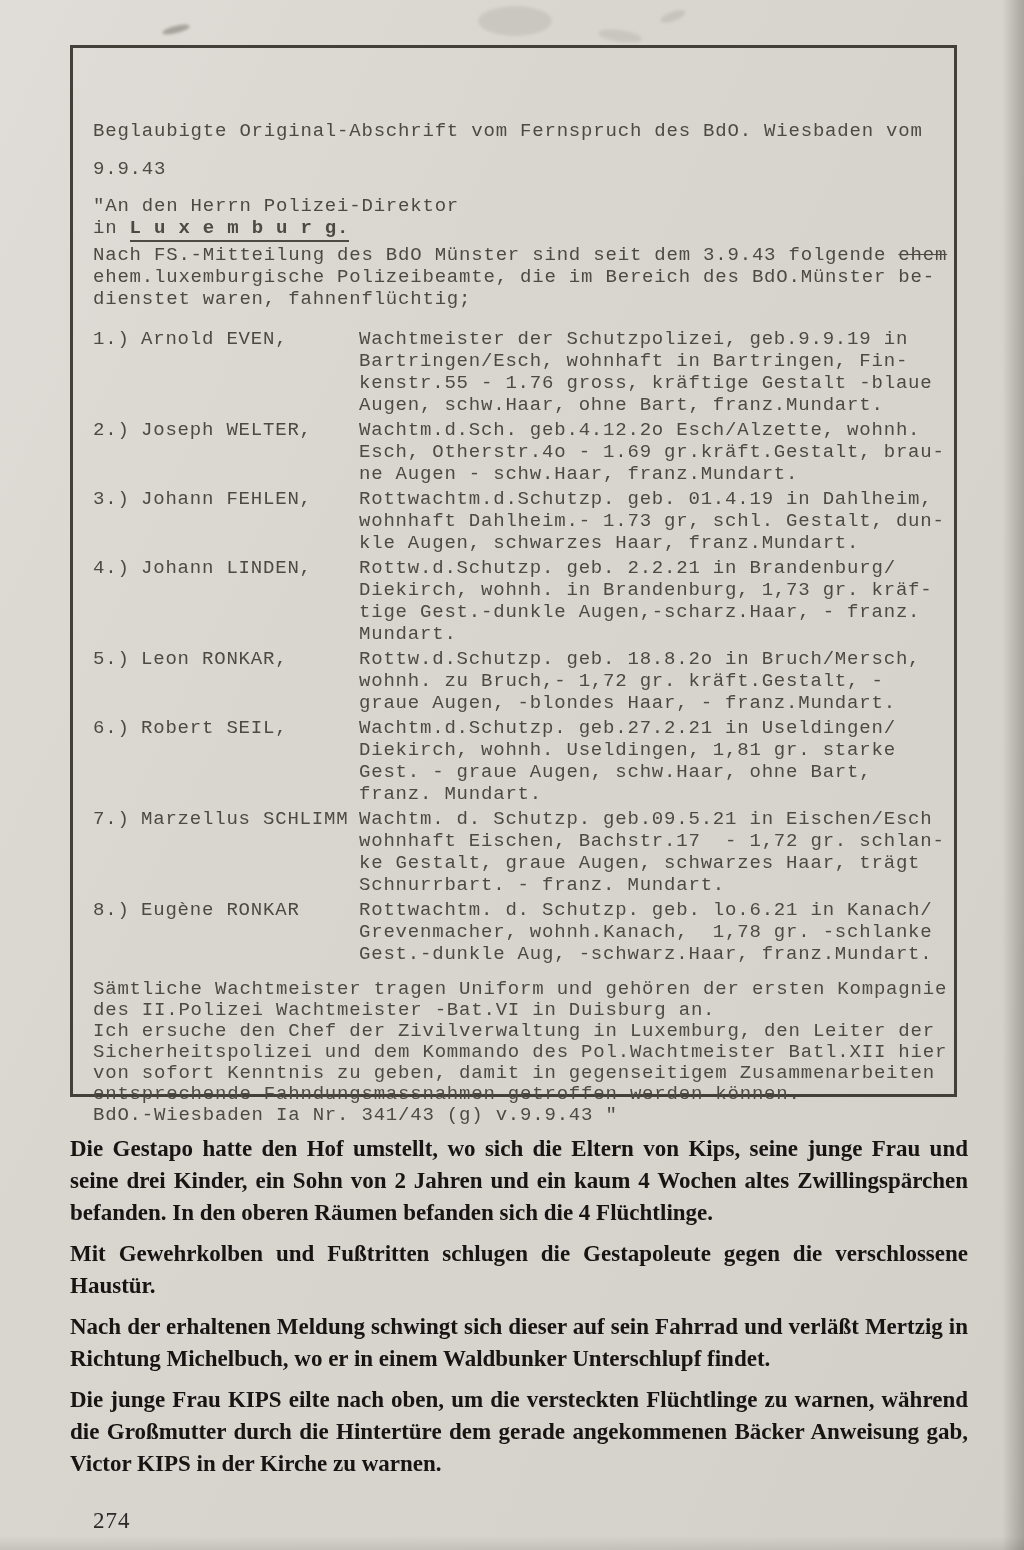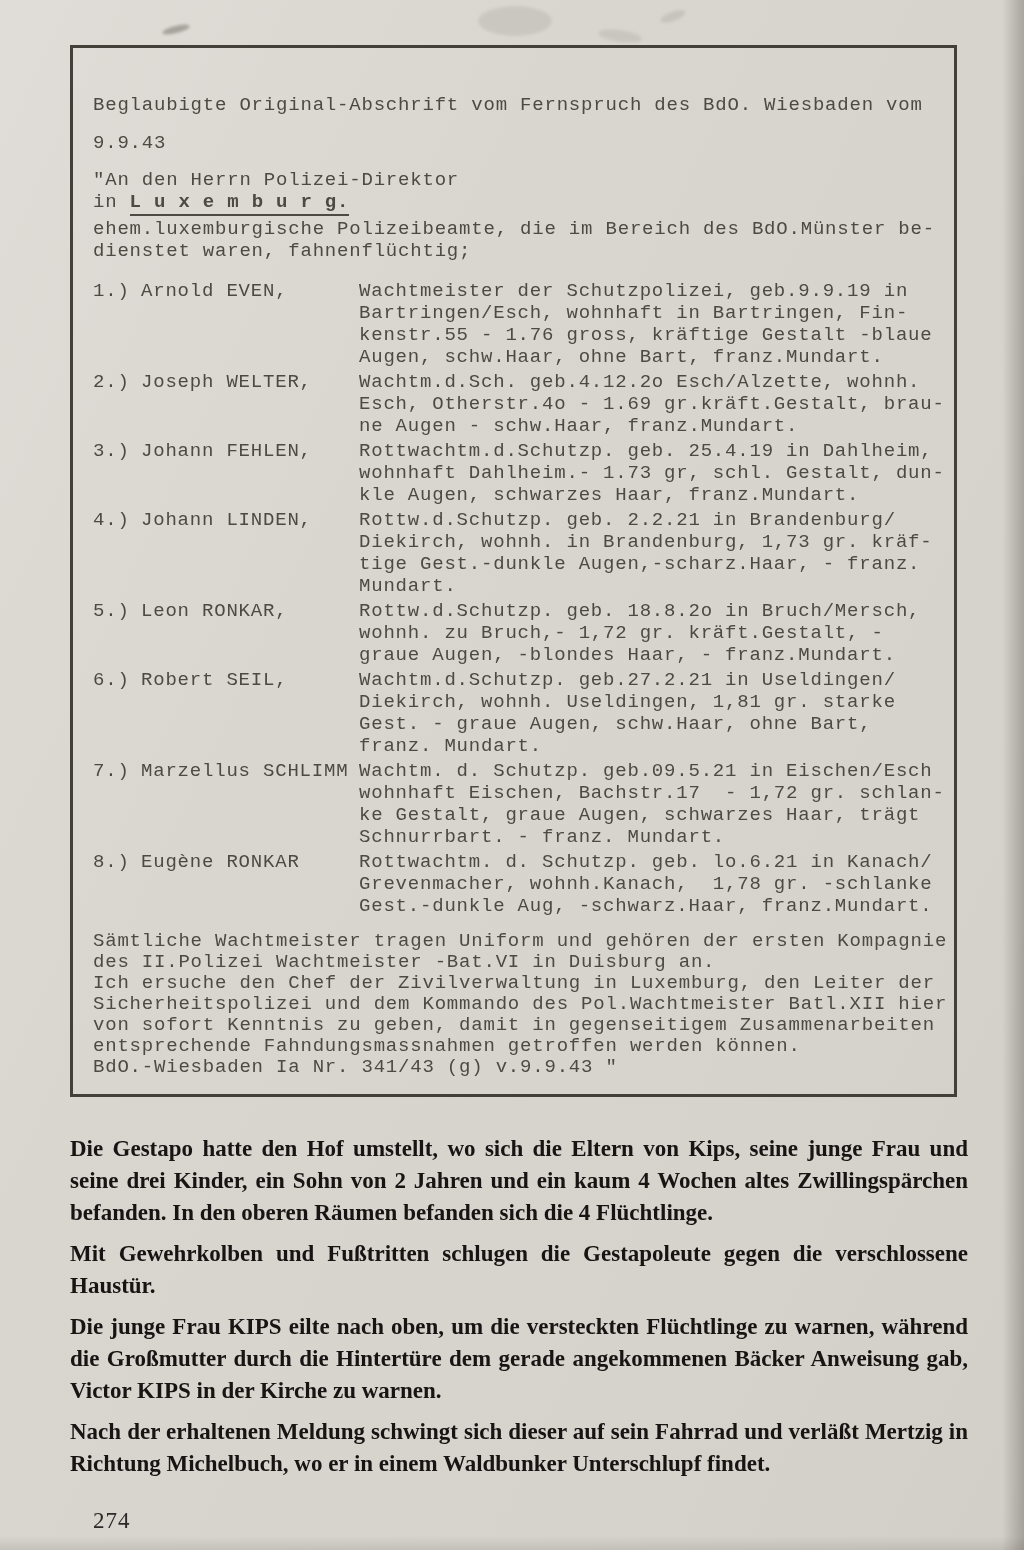--- a/index.html
+++ b/index.html
@@ -17,21 +17,21 @@
   .smudge{position:absolute;background:#4a453f;filter:blur(1.5px);border-radius:50%;}
   .smudge.s1{left:162px;top:26px;width:28px;height:7px;opacity:.38;transform:rotate(-14deg);}
   .smudge.s2{left:478px;top:6px;width:74px;height:30px;opacity:.10;}
   .smudge.s3{left:598px;top:30px;width:44px;height:12px;opacity:.10;transform:rotate(8deg);}
   .smudge.s4{left:660px;top:12px;width:26px;height:9px;opacity:.12;transform:rotate(-20deg);}
 
   
   .frame{
     position:absolute;left:70px;top:45px;width:887px;height:1052px;
     border:3px solid #43403a;box-sizing:border-box;
-    padding:46px 4px 0 20px;
+    padding:72px 4px 0 20px;
   }
   .tw{
     font-family:"Liberation Mono","DejaVu Sans Mono",monospace;
     font-size:19px;letter-spacing:0.8px;line-height:22px;
     color:#4d4a44;
   }
   .pre{white-space:pre;}
   .tw-header{margin-bottom:16px;}
   .tw-date{margin-bottom:15px;}
   .tw-salutation{margin-bottom:5px;}
@@ -73,20 +73,21 @@
   <div class="frame">
     <div class="tw tw-header">Beglaubigte Original-Abschrift vom Fernspruch des BdO. Wiesbaden vom</div>
     <div class="tw tw-date">9.9.43</div>
 
     <div class="tw tw-salutation">
       <div>"An den Herrn Polizei-Direktor</div>
       <div><span>in </span><span class="underlined">L u x e m b u r g.</span></div>
     </div>
 
     <div class="tw tw-intro">
+      <div><span>Nach FS.-Mitteilung des BdO Münster sind seit dem 3.9.43 folgende </span><span class="struck">ehem</span></div>
       <div class="pre">ehem.luxemburgische Polizeibeamte, die im Bereich des BdO.Münster be-
 dienstet waren, fahnenflüchtig;</div>
     </div>
 
     <div class="entries">
       <div class="tw entry">
         <span class="num">1.)</span>
         <span class="name">Arnold EVEN,</span>
         <span class="desc">Wachtmeister der Schutzpolizei, geb.9.9.19 in
 Bartringen/Esch, wohnhaft in Bartringen, Fin-
@@ -96,21 +97,21 @@
       <div class="tw entry">
         <span class="num">2.)</span>
         <span class="name">Joseph WELTER,</span>
         <span class="desc">Wachtm.d.Sch. geb.4.12.2o Esch/Alzette, wohnh.
 Esch, Otherstr.4o - 1.69 gr.kräft.Gestalt, brau-
 ne Augen - schw.Haar, franz.Mundart.</span>
       </div>
       <div class="tw entry">
         <span class="num">3.)</span>
         <span class="name">Johann FEHLEN,</span>
-        <span class="desc">Rottwachtm.d.Schutzp. geb. 25.4.19 in Dahlheim,
+        <span class="desc">Rottwachtm.d.Schutzp. geb. 01.4.19 in Dahlheim,
 wohnhaft Dahlheim.- 1.73 gr, schl. Gestalt, dun-
 kle Augen, schwarzes Haar, franz.Mundart.</span>
       </div>
       <div class="tw entry">
         <span class="num">4.)</span>
         <span class="name">Johann LINDEN,</span>
         <span class="desc">Rottw.d.Schutzp. geb. 2.2.21 in Brandenburg/
 Diekirch, wohnh. in Brandenburg, 1,73 gr. kräf-
 tige Gest.-dunkle Augen,-scharz.Haar, - franz.
 Mundart.</span>
@@ -152,21 +153,21 @@
 Ich ersuche den Chef der Zivilverwaltung in Luxemburg, den Leiter der
 Sicherheitspolizei und dem Kommando des Pol.Wachtmeister Batl.XII hier
 von sofort Kenntnis zu geben, damit in gegenseitigem Zusammenarbeiten
 entsprechende Fahndungsmassnahmen getroffen werden können.
 BdO.-Wiesbaden Ia Nr. 341/43 (g) v.9.9.43 "</div>
   </div>
 
   <div class="narrative">
     <p>Die Gestapo hatte den Hof umstellt, wo sich die Eltern von Kips, seine junge Frau und seine drei Kinder, ein Sohn von 2 Jahren und ein kaum 4 Wochen altes Zwillingspärchen befanden. In den oberen Räumen befanden sich die 4 Flüchtlinge.</p>
     <p>Mit Gewehrkolben und Fußtritten schlugen die Gestapoleute gegen die verschlossene Haustür.</p>
+    <p>Nach der erhaltenen Meldung schwingt sich dieser auf sein Fahrrad und verläßt Mertzig in Richtung Michelbuch, wo er in einem Waldbunker Unterschlupf findet.</p>
     <p>Die junge Frau KIPS eilte nach oben, um die versteckten Flüchtlinge zu warnen, während die Großmutter durch die Hintertüre dem gerade angekommenen Bäcker Anweisung gab, Victor KIPS in der Kirche zu warnen.</p>
-    <p>Nach der erhaltenen Meldung schwingt sich dieser auf sein Fahrrad und verläßt Mertzig in Richtung Michelbuch, wo er in einem Waldbunker Unterschlupf findet.</p>
   </div>
 
   <div class="pagenum">274</div>
 
   <div class="edge-right"></div>
   <div class="edge-bottom"></div>
 </div>
 
 </body></html>

